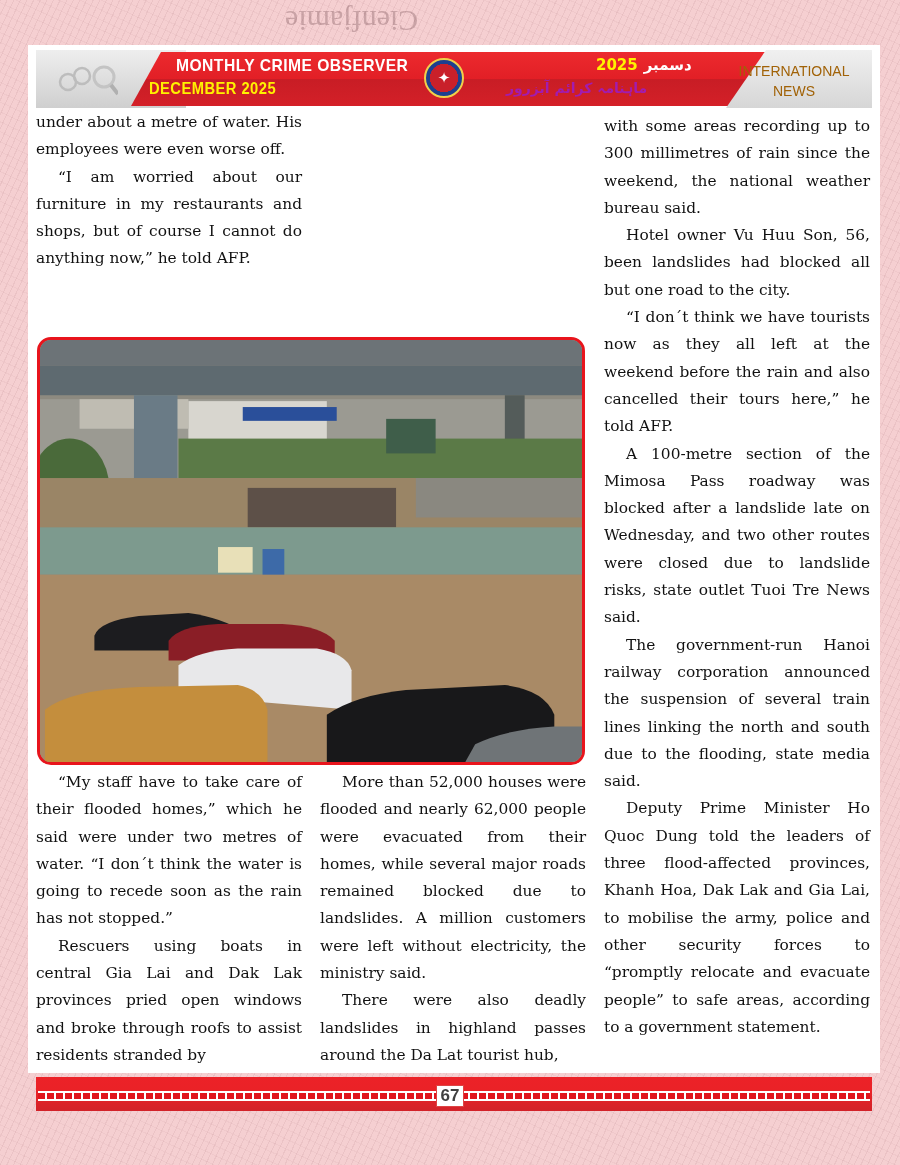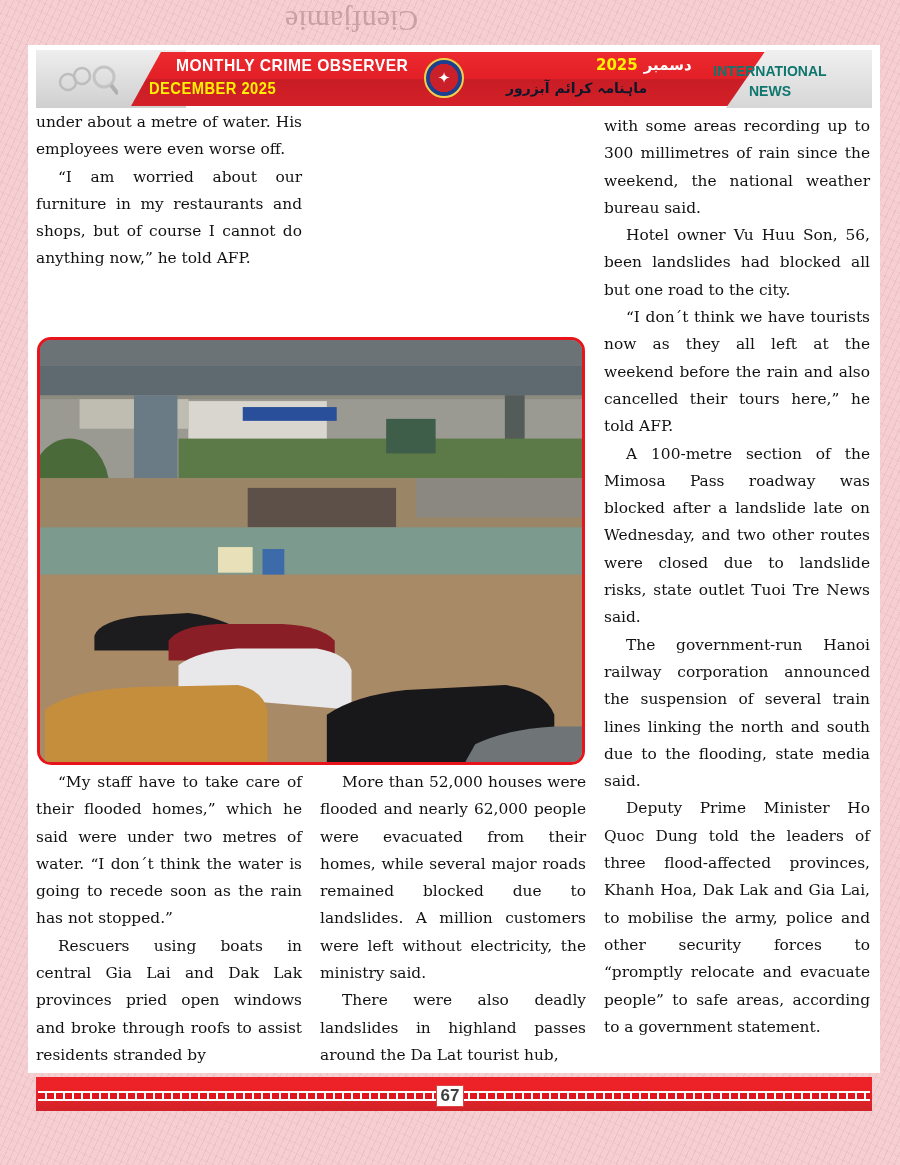--- a/index.html
+++ b/index.html
@@ -50,35 +50,35 @@
   }
   .hdr-urdu-date {
     position: absolute; left: 560px; top: 6px; direction: rtl;
     font-family: "DejaVu Sans", sans-serif; font-weight: bold; font-size: 15px; color: #fff200;
     display: flex; gap: 6px;
   }
   .hdr-urdu-date .num { color: #fff200; }
   .hdr-urdu-date .mon { color: #ffffff; }
   .hdr-urdu-title {
     position: absolute; left: 470px; top: 30px; direction: rtl;
-    font-family: "DejaVu Sans", sans-serif; font-weight: bold; font-size: 14px; color: #0f172a;
+    font-family: "DejaVu Sans", sans-serif; font-weight: bold; font-size: 14px; color: #a21caf;
   }
   .logo {
     position: absolute; left: 388px; top: 8px; width: 40px; height: 40px; border-radius: 50%;
     background: radial-gradient(circle, #c9202a 0 55%, #1d3f8f 56% 100%);
     border: 2px solid #f0d04a;
   }
   .logo-eagle {
     position: absolute; left: 8px; top: 9px; width: 20px; height: 18px;
     color: #ffffff; font-size: 15px; line-height: 18px; text-align: center;
   }
   .section-label {
-    position: absolute; left: 676px; top: 11px; width: 116px; text-align: center;
-    font-family: "Liberation Sans", sans-serif; font-weight: bold; font-size: 14px; line-height: 20px;
-    color: #0f766e;
+    position: absolute; left: 700px; top: 11px; width: 116px; text-align: center;
+    font-family: "Liberation Sans", sans-serif; font-weight: normal; font-size: 14px; line-height: 20px;
+    color: #a16207;
   }
   
   .col {
     position: absolute; width: 266px;
     font-family: "DejaVu Serif", serif; font-size: 15.4px; line-height: 27.3px; color: #111;
     text-align: justify; text-align-last: auto;
   }
   .col p { text-indent: 22px; hyphens: none; }
   .col p.noindent { text-indent: 0; }
   .c1 { left: 8px; }

